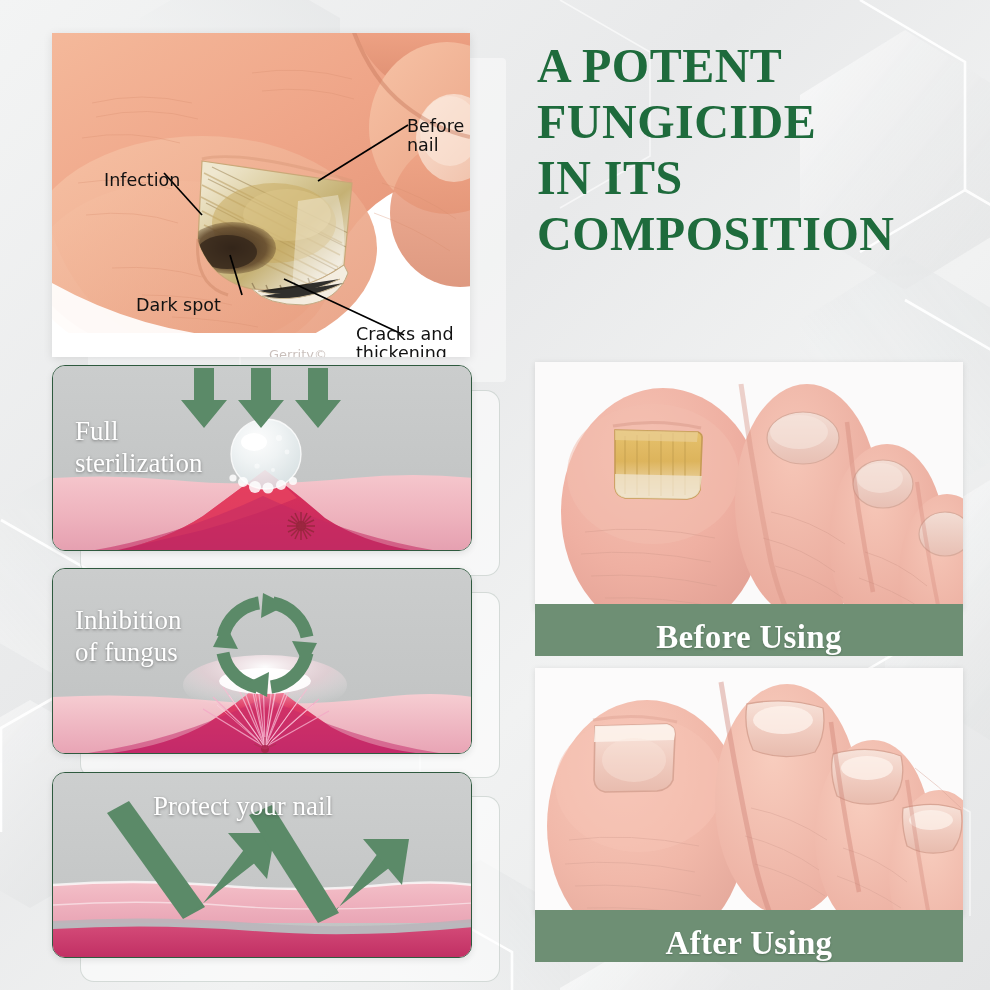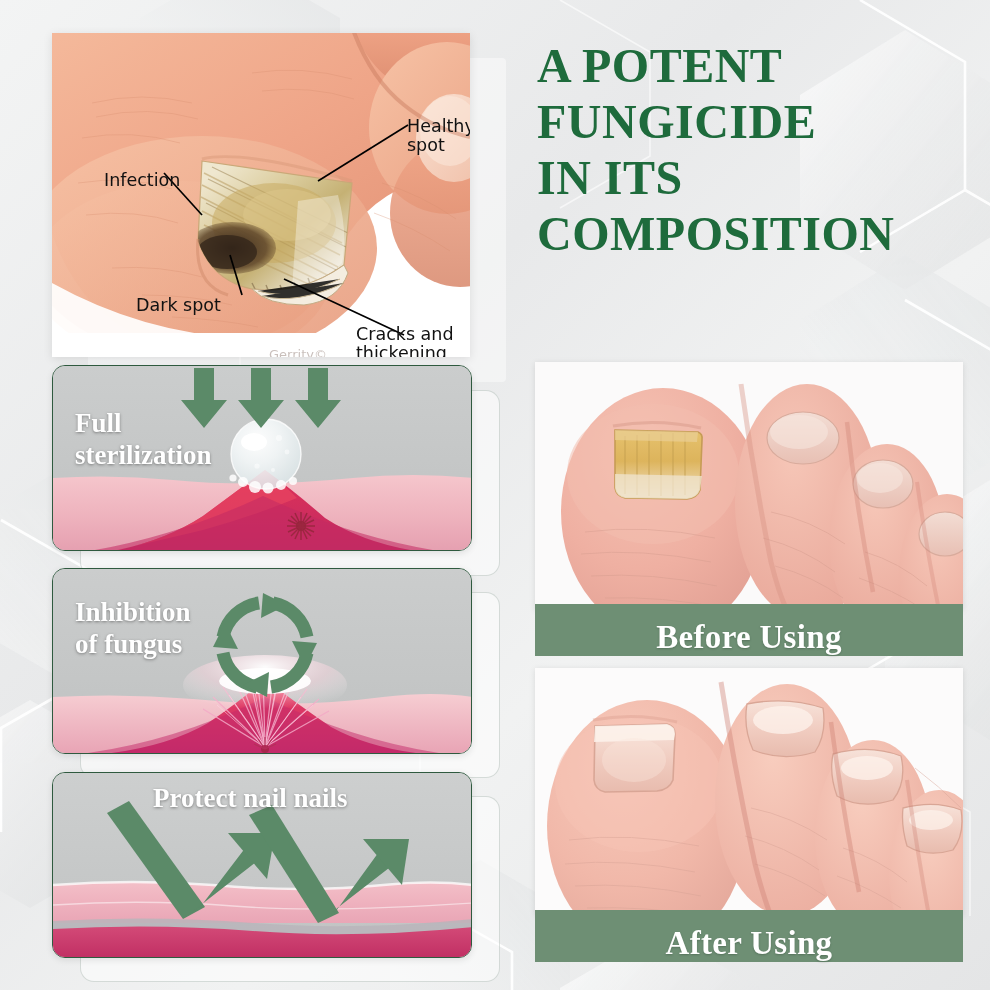--- a/index.html
+++ b/index.html
@@ -47,23 +47,24 @@
 
   
   .panel {
     position:absolute; left:52px; width:420px; height:186px;
     border:1.4px solid #2f5a3f; border-radius:13px; overflow:hidden;
     background:linear-gradient(180deg,#c9cbcb 0%,#c2c4c4 55%,#bfc1c1 100%);
     box-shadow:0 2px 7px rgba(0,0,0,0.10);
   }
   .panel-title {
     position:absolute; z-index:6;
-    color:#ffffff; font-family:"Liberation Serif", serif; font-weight:bold;
+    color:#ffffff; font-family:"Liberation Serif", serif; font-weight:normal;
     font-size:27px; line-height:1.17; white-space:pre-line;
     text-shadow:0 1px 3px rgba(60,60,60,0.55);
+    margin-top:8px;
   }
 
   
   .photo {
     position:absolute; left:535px; width:428px; height:248px;
     background:#fbfafa; overflow:hidden;
     box-shadow:0 1px 6px rgba(0,0,0,0.10);
   }
   .caption {
     position:absolute; left:535px; width:428px; height:52px;
@@ -255,21 +256,21 @@
 
     <g stroke="#000000" stroke-width="1.7" fill="none">
       <line x1="356" y1="92" x2="266" y2="148"></line>
       <line x1="112" y1="140" x2="150" y2="182"></line>
       <line x1="190" y1="262" x2="178" y2="222"></line>
       <line x1="352" y1="302" x2="232" y2="246"></line>
     </g>
   </svg>
 
   <div class="anat-label" style="left:355px; top:64px;">
-    <span>Healthy spot</span>
+    <span>Before nail</span>
   </div>
   <div class="anat-label" style="left:52px; top:118px;">
     <span>Infection</span>
   </div>
   <div class="anat-label" style="left:84px; top:243px;">
     <span>Dark spot</span>
   </div>
   <div class="anat-label" style="left:304px; top:272px;">
     <span>Cracks and
 thickening</span>
@@ -488,21 +489,21 @@
 
       <polygon points="130,146 148,133 196,70 212,82"></polygon>
       <polygon points="175,60 222,60 214,106"></polygon>
 
       <polygon points="196,42 219,32 286,140 265,150"></polygon>
 
       <polygon points="265,150 283,138 328,76 345,88"></polygon>
       <polygon points="310,66 356,66 349,112"></polygon>
     </g>
   </svg>
-  <div class="panel-title" style="left:100px; top:10px;">Protect nail nails</div>
+  <div class="panel-title" style="left:100px; top:10px;">Protect your nail</div>
 </div>
 
 <div class="photo" style="top:362px;">
   <svg width="428" height="248" viewBox="0 0 428 248">
     <defs>
       <radialGradient id="toeBig" cx="0.38" cy="0.26" r="0.85">
         <stop offset="0%" stop-color="#f5c3b4"></stop>
         <stop offset="55%" stop-color="#efb0a2"></stop>
         <stop offset="100%" stop-color="#e09e92"></stop>
       </radialGradient>

